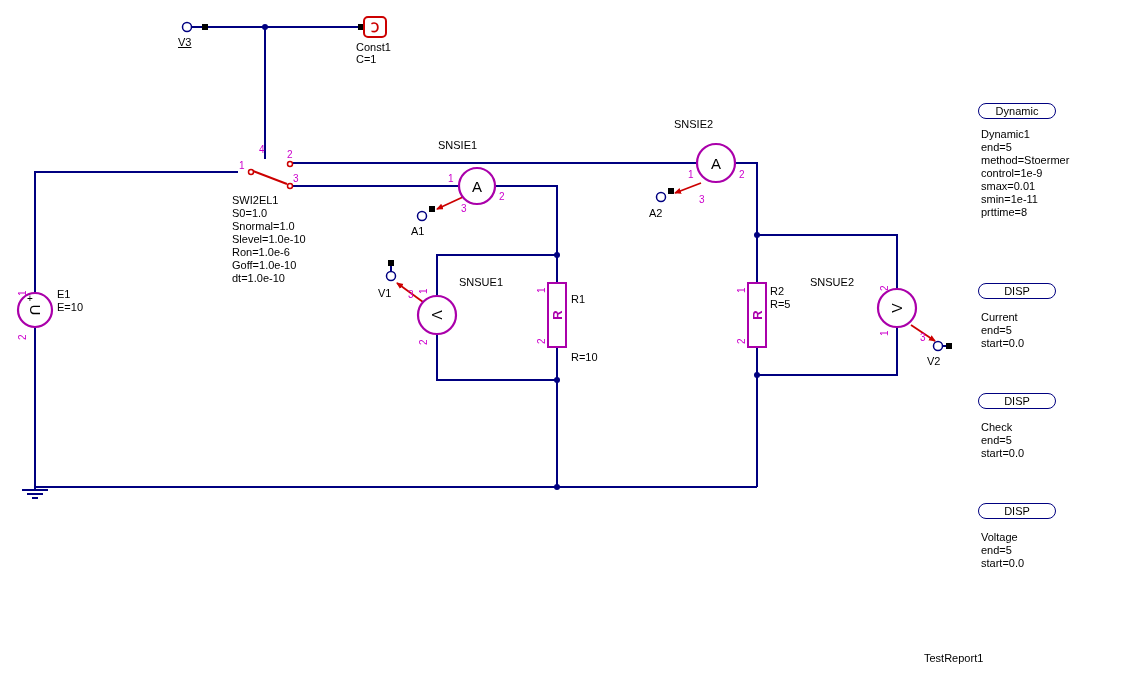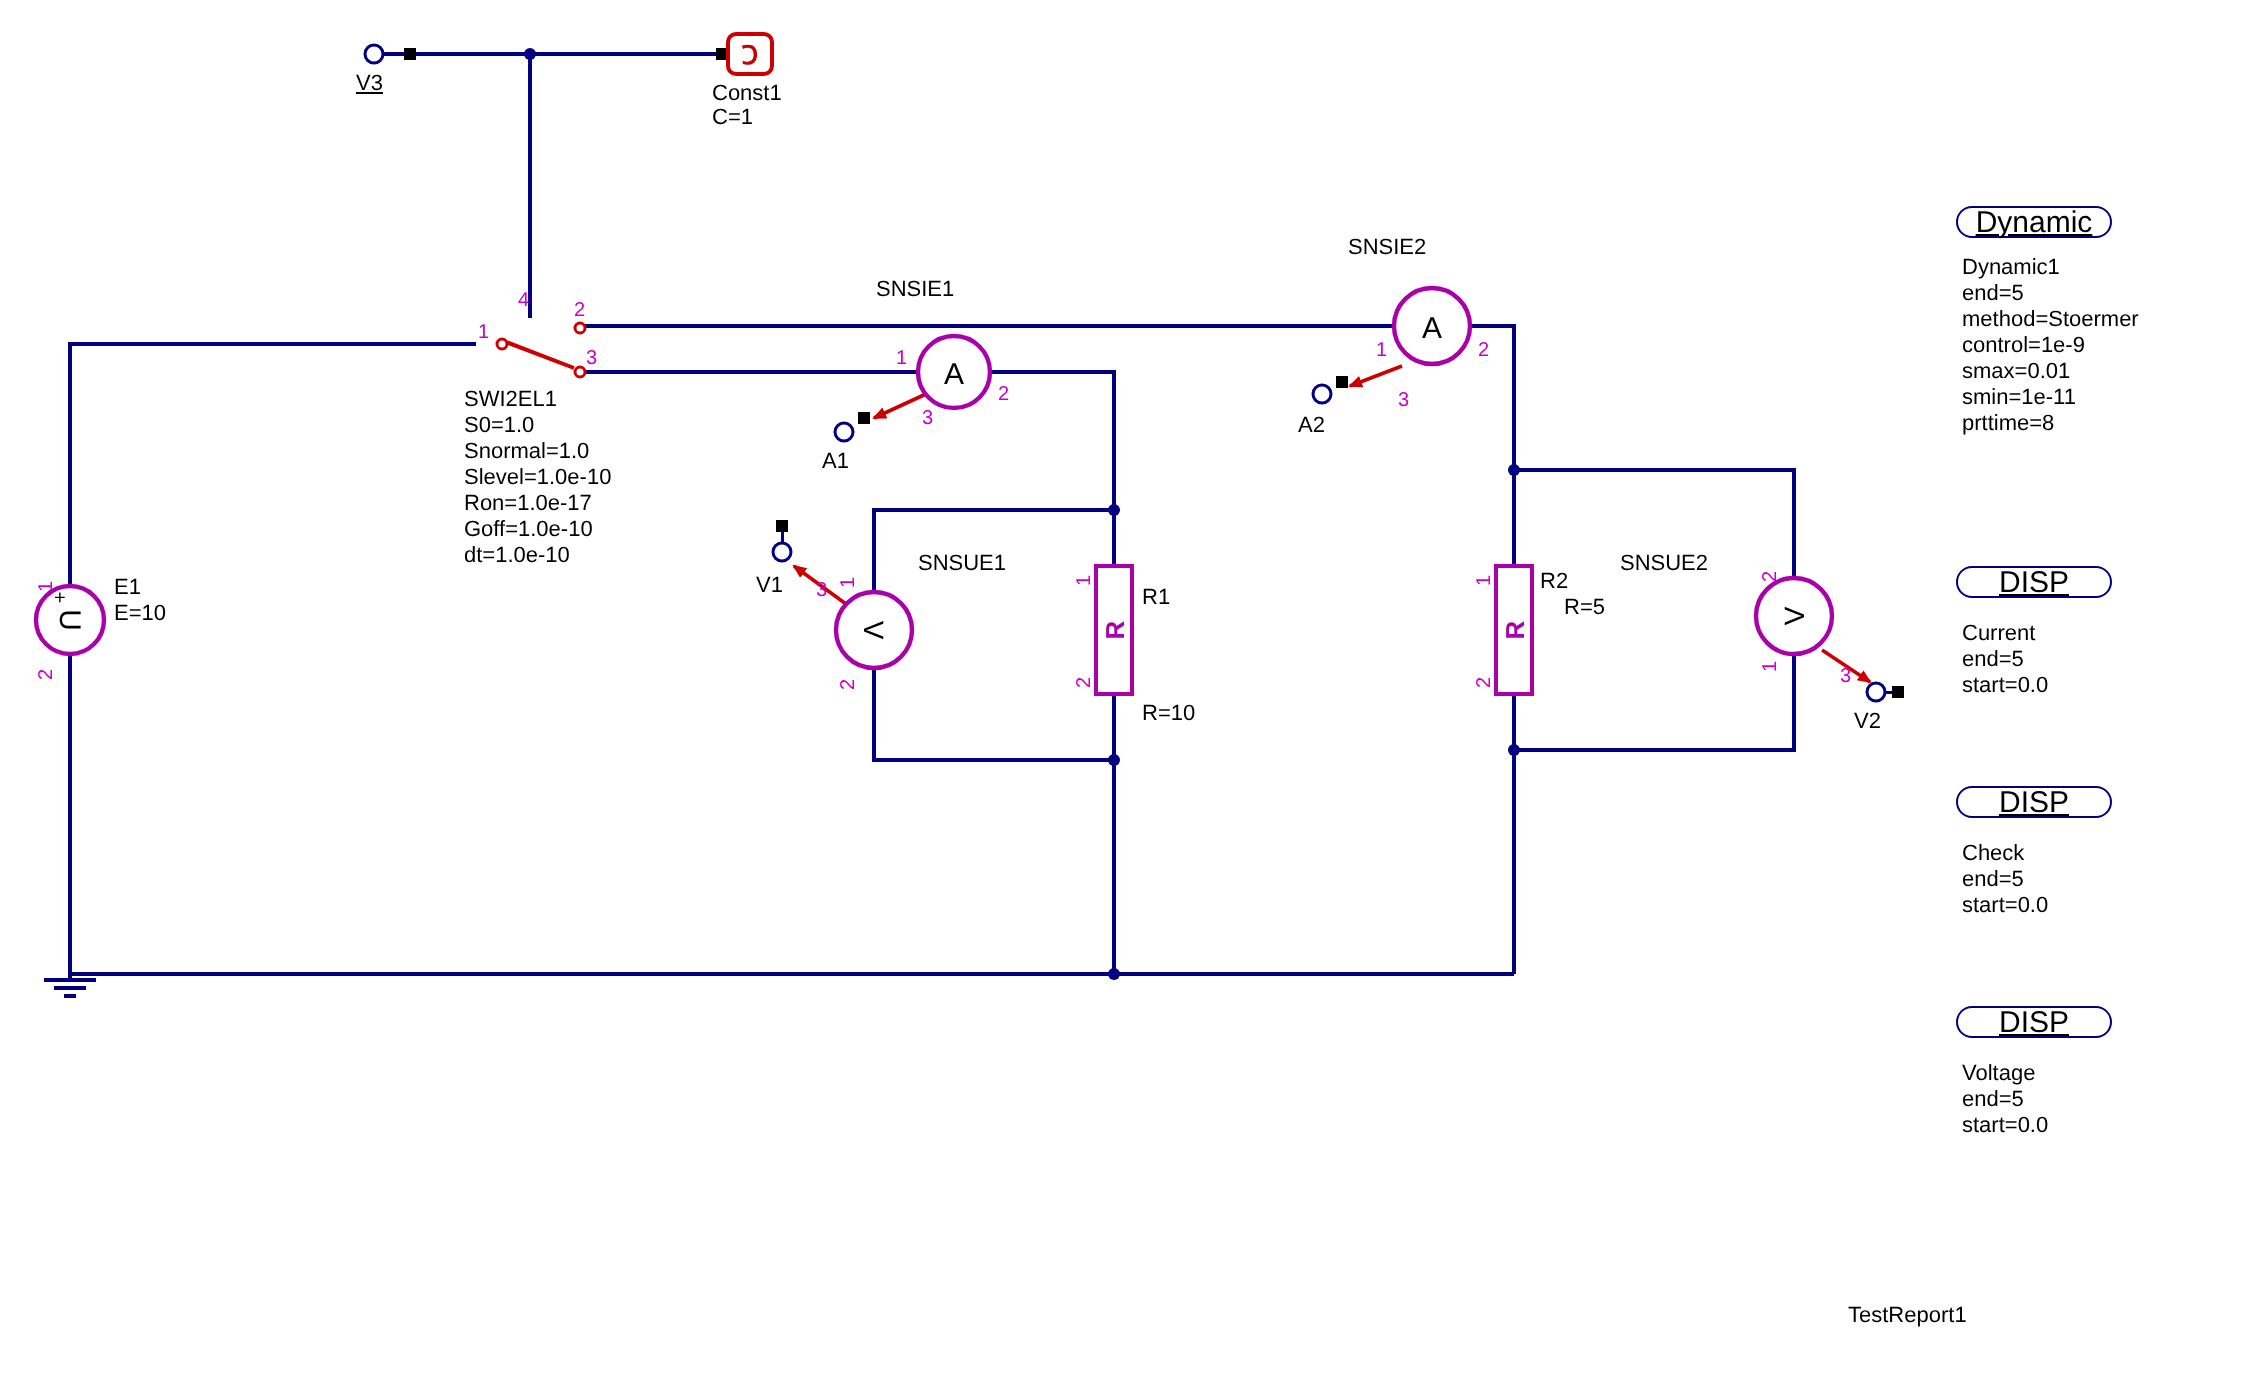--- a/index.html
+++ b/index.html
@@ -4,21 +4,21 @@
 <style>
   html,body{margin:0;padding:0;background:#fff;}
   .canvas{position:relative;width:1128px;height:690px;background:#fff;overflow:hidden;
           font-family:"Liberation Sans",sans-serif;}
   .canvas > svg{position:absolute;left:0;top:0;}
   svg text{font-family:"Liberation Sans",sans-serif;}
   .lbl{position:absolute;font-size:11px;line-height:12px;color:#000;white-space:nowrap;}
   .pinlbl{fill:#CC00CC;font-size:10px;}
   .btn{position:absolute;width:76px;height:14px;border:1.5px solid #000080;border-radius:9px;
        background:#fff;display:flex;align-items:center;justify-content:center;
-       font-size:15px;color:#000;text-decoration:underline;cursor:default;}
+       font-size:11px;color:#000;cursor:default;}
   .report{position:absolute;left:942px;top:608px;width:149px;height:34px;border:1px solid #000080;
           box-shadow:1px 2px 0 #404040;background:#fff;display:flex;align-items:center;
           justify-content:center;font-size:11px;color:#CC00CC;}
 </style>
 </head>
 <body>
 
 <div class="canvas">
 
   <svg width="1128" height="690" viewBox="0 0 1128 690">
@@ -159,41 +159,41 @@
   </svg>
 
   <div class="lbl" style="left:178px;top:36px;text-decoration:underline;">V3</div>
   <div class="lbl" style="left:356px;top:41px;">Const1</div>
   <div class="lbl" style="left:356px;top:53px;">C=1</div>
 
   <div class="lbl" style="left:232px;top:194px;">SWI2EL1</div>
   <div class="lbl" style="left:232px;top:207px;">S0=1.0</div>
   <div class="lbl" style="left:232px;top:220px;">Snormal=1.0</div>
   <div class="lbl" style="left:232px;top:233px;">Slevel=1.0e-10</div>
-  <div class="lbl" style="left:232px;top:246px;">Ron=1.0e-17</div>
+  <div class="lbl" style="left:232px;top:246px;">Ron=1.0e-6</div>
   <div class="lbl" style="left:232px;top:259px;">Goff=1.0e-10</div>
   <div class="lbl" style="left:232px;top:272px;">dt=1.0e-10</div>
 
   <div class="lbl" style="left:57px;top:288px;">E1</div>
   <div class="lbl" style="left:57px;top:301px;">E=10</div>
 
   <div class="lbl" style="left:438px;top:139px;">SNSIE1</div>
   <div class="lbl" style="left:411px;top:225px;">A1</div>
 
   <div class="lbl" style="left:674px;top:118px;">SNSIE2</div>
   <div class="lbl" style="left:649px;top:207px;">A2</div>
 
   <div class="lbl" style="left:459px;top:276px;">SNSUE1</div>
   <div class="lbl" style="left:378px;top:287px;">V1</div>
 
   <div class="lbl" style="left:571px;top:293px;">R1</div>
   <div class="lbl" style="left:571px;top:306px;margin-top:45px;">R=10</div>
 
   <div class="lbl" style="left:770px;top:285px;">R2</div>
-  <div class="lbl" style="left:770px;top:298px;margin-left:12px;">R=5</div>
+  <div class="lbl" style="left:770px;top:298px;">R=5</div>
 
   <div class="lbl" style="left:810px;top:276px;">SNSUE2</div>
   <div class="lbl" style="left:927px;top:355px;">V2</div>
 
   <div class="btn" style="left:978px;top:103px;">Dynamic</div>
   <div class="lbl" style="left:981px;top:128px;">Dynamic1</div>
   <div class="lbl" style="left:981px;top:141px;">end=5</div>
   <div class="lbl" style="left:981px;top:154px;">method=Stoermer</div>
   <div class="lbl" style="left:981px;top:167px;">control=1e-9</div>
   <div class="lbl" style="left:981px;top:180px;">smax=0.01</div>

